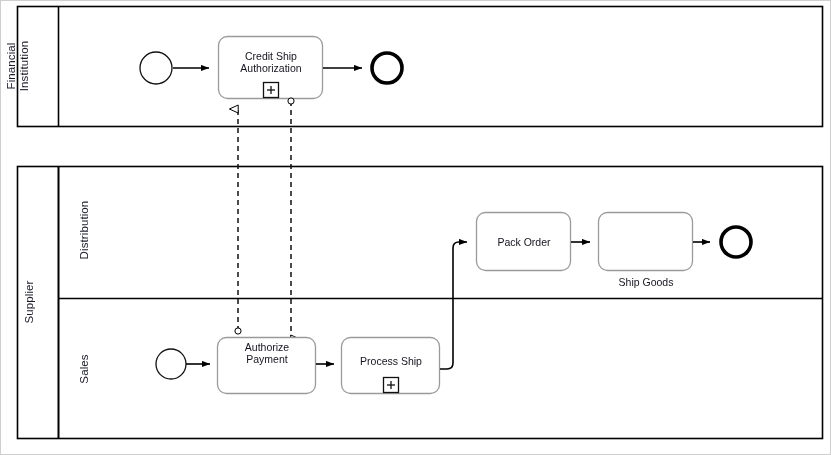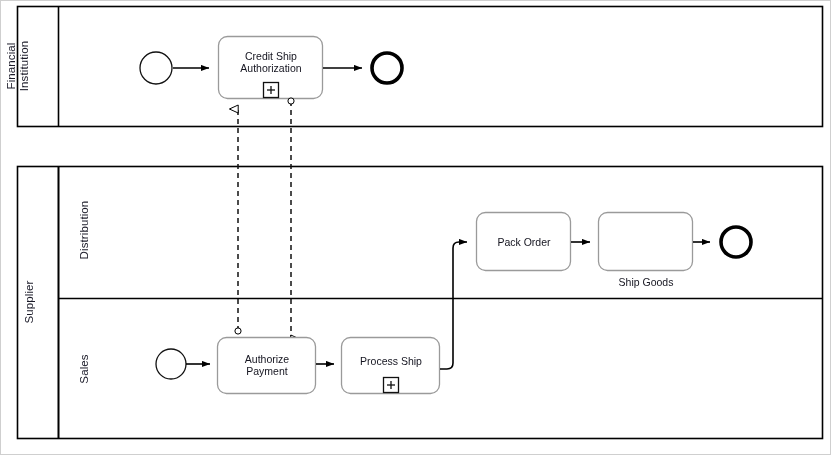--- a/index.html
+++ b/index.html
@@ -141,21 +141,21 @@
 
   <div class="pool-label rot" style="left:-12px; top:285px; width:80px; height:32px;">Supplier</div>
 
   <div class="lane-label rot" style="left:28px; top:215px; width:110px; height:28px;">Distribution</div>
 
   <div class="lane-label rot" style="left:43px; top:354px; width:80px; height:28px;">Sales</div>
 
   <div class="task-label" style="left:218px; top:44px; width:104px; height:34px;">Credit Ship
 Authorization</div>
 
-  <div class="task-label" style="left:217px; top:347px; width:98px; height:34px;">Authorize
+  <div class="task-label" style="left:217px; top:335px; width:98px; height:34px;">Authorize
 Payment</div>
 
   <div class="task-label" style="left:341px; top:350px; width:98px; height:20px;">Process Ship</div>
 
   <div class="task-label" style="left:476px; top:231px; width:94px; height:20px;">Pack Order</div>
 
   <div class="task-label" style="left:598px; top:231px; width:94px; height:20px;margin-top:40px;">Ship Goods</div>
 
 </div>
 

